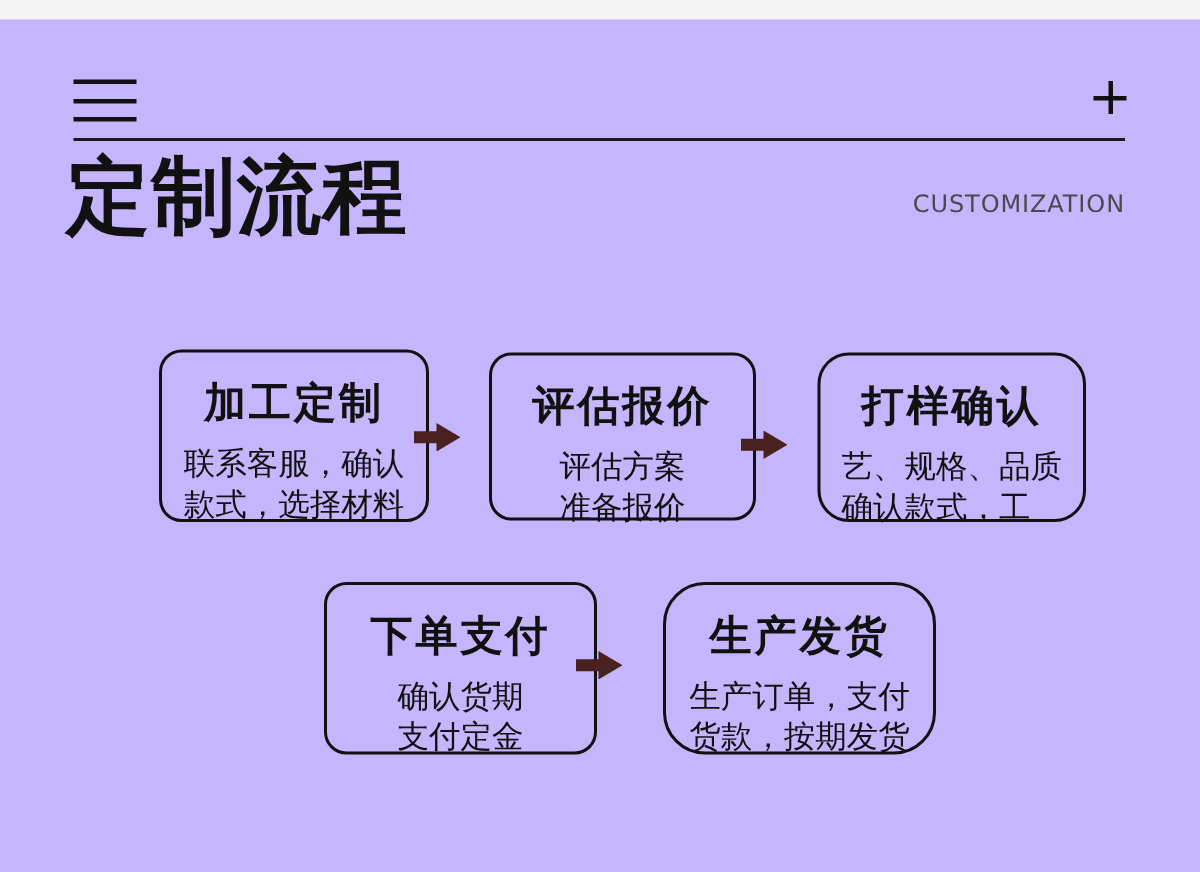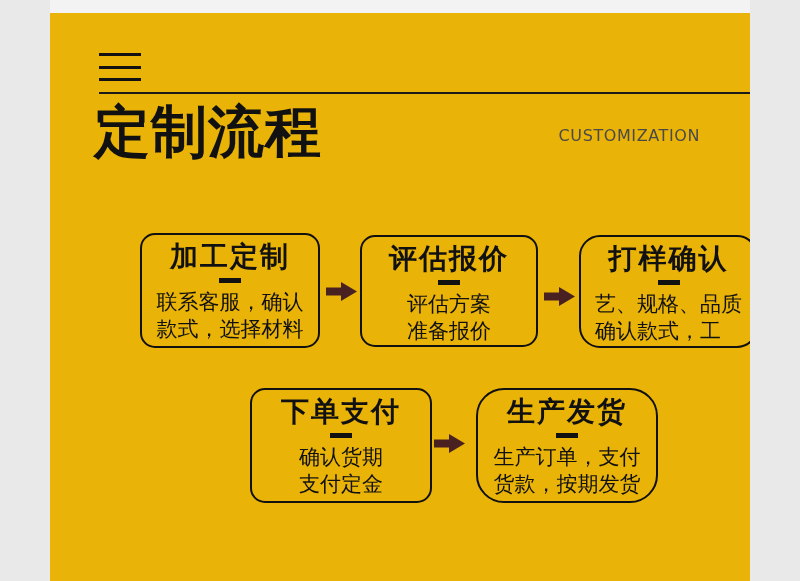--- a/index.html
+++ b/index.html
@@ -1,22 +1,22 @@
 <!DOCTYPE html>
 <html><head>
 <meta charset="utf-8">
 <style>
   html, body { margin: 0; padding: 0; }
   body { background: #e9e9e9; }
   .canvas {
     position: relative;
-    width: 700px;
+    width: 800px;
     height: 581px;
     margin: 0 auto;
-    background: #eab308;
+    background: #c4b5fd;
     overflow: hidden;
     font-family: "DejaVu Sans", sans-serif;
     color: #111;
   }
   .top-strip {
     position: absolute;
     left: 0; top: 0; right: 0;
     height: 13px;
     background: #f3f3f3;
   }
@@ -70,22 +70,23 @@
   }
   
   .step {
     position: absolute;
     box-sizing: border-box;
     border: 2px solid #111;
     border-radius: 15px;
     display: flex;
     flex-direction: column;
     align-items: center;
-    padding-top: 4px;
+    padding-top: 16px;
     background: transparent;
+    margin-left: 16px;
   }
   #step1 { left: 90px;  top: 233px; width: 180px; height: 115px; }
   #step2 { left: 310px; top: 235px; width: 178px; height: 112px; }
   #step3 { left: 529px; top: 235px; width: 179px; height: 113px; border-radius: 21px; }
   #step4 { left: 200px; top: 388px; width: 182px; height: 115px; }
   #step5 { left: 426px; top: 388px; width: 182px; height: 115px; border-radius: 28px; }
   .step-title {
     font-size: 28px;
     font-weight: 700;
     letter-spacing: 2px;

